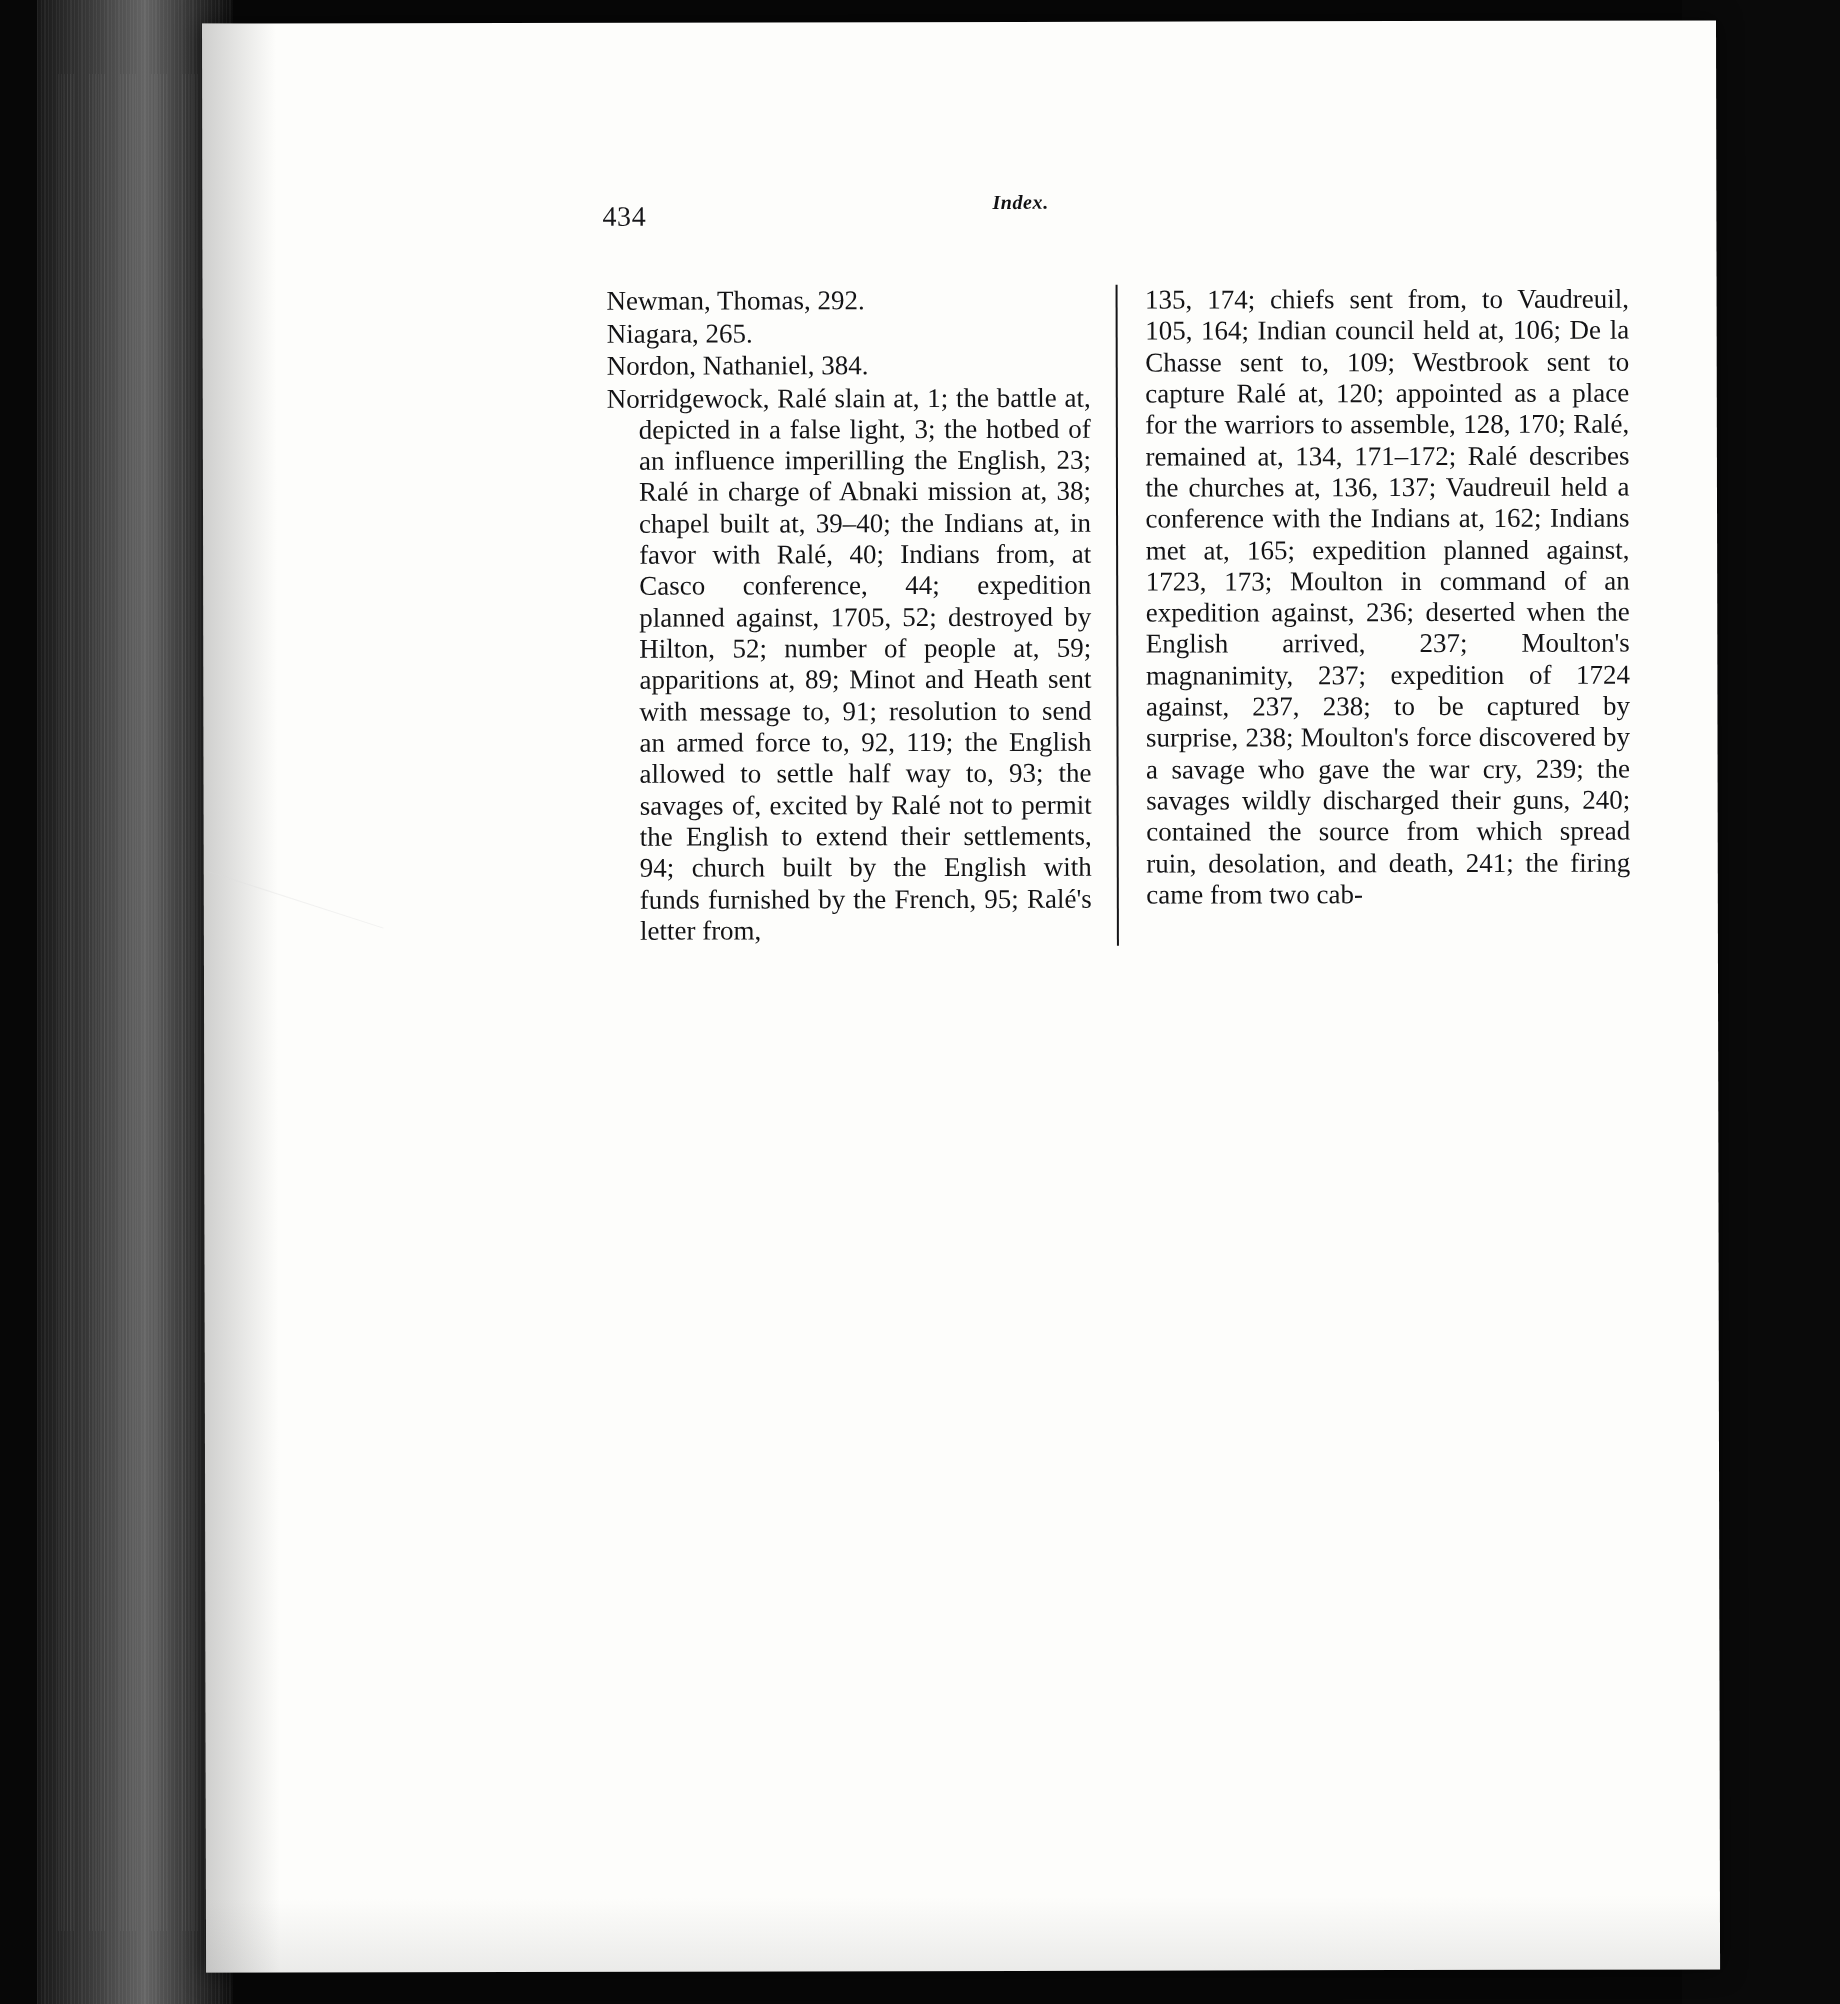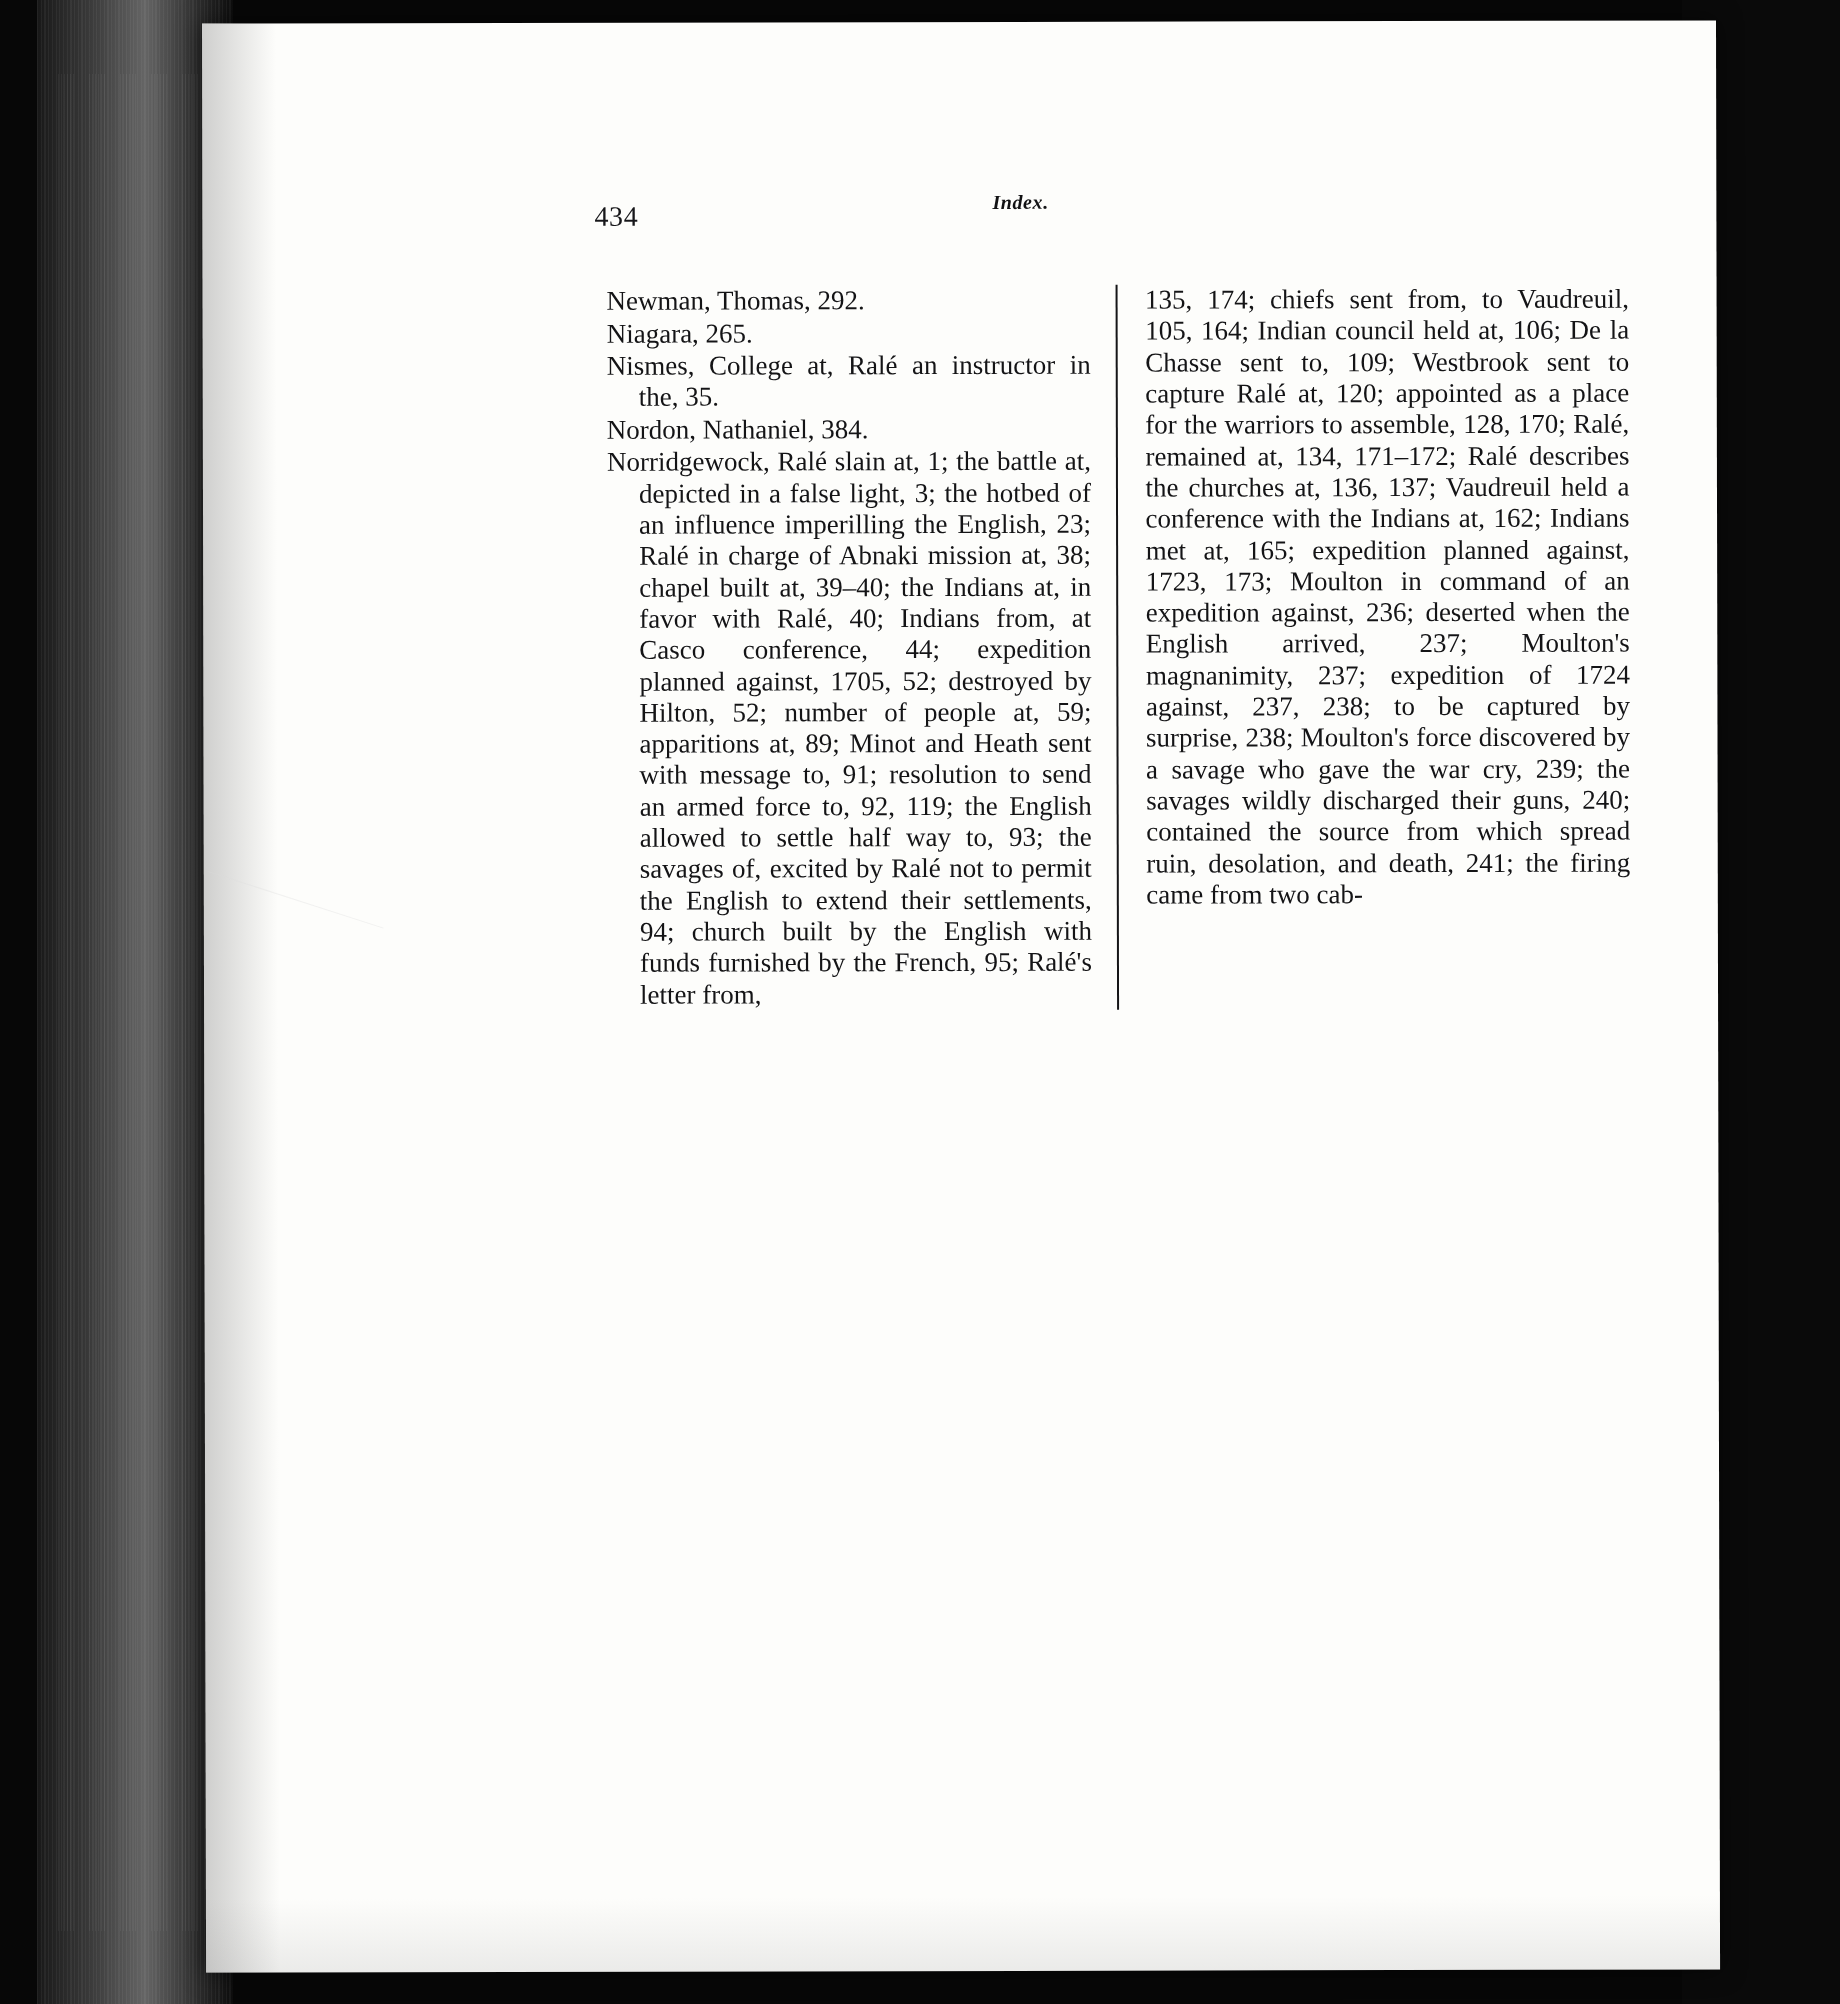--- a/index.html
+++ b/index.html
@@ -94,21 +94,21 @@
   
   .header {
     position: absolute;
     left: 0;
     top: 178px;
     width: 100%;
     height: 37px;
   }
   .folio {
     position: absolute;
-    left: 392px;
+    left: 400px;
     top: 0;
     font-size: 28px;
     color: #17171a;
     letter-spacing: 0.6px;
   }
   .running-head {
     position: absolute;
     left: 790px;
     top: -8.6px;
     font-size: 20px;
@@ -182,21 +182,20 @@
 
   <div class="header">
     <div class="folio">434</div>
     <div class="running-head">Index.</div>
   </div>
 
   <div class="columns">
     <div class="col left">
       <p class="entry">Newman, Thomas, 292.</p>
       <p class="entry">Niagara, 265.</p>
-      <p class="entry">Nismes, College at, Ralé an instructor in the, 35.</p>
       <p class="entry">Nordon, Nathaniel, 384.</p>
       <p class="entry">Norridgewock, Ralé slain at, 1; the battle at, depicted in a false light, 3; the hotbed of an influence imperilling the English, 23; Ralé in charge of Abnaki mission at, 38; chapel built at, 39–40; the Indians at, in favor with Ralé, 40; Indians from, at Casco conference, 44; expedition planned against, 1705, 52; destroyed by Hilton, 52; number of people at, 59; apparitions at, 89; Minot and Heath sent with message to, 91; resolution to send an armed force to, 92, 119; the English allowed to settle half way to, 93; the savages of, excited by Ralé not to permit the English to extend their settlements, 94; church built by the English with funds furnished by the French, 95; Ralé's letter from,</p>
     </div>
     <div class="col right">
       <p class="entry cont">135, 174; chiefs sent from, to Vaudreuil, 105, 164; Indian council held at, 106; De la Chasse sent to, 109; Westbrook sent to capture Ralé at, 120; appointed as a place for the warriors to assemble, 128, 170; Ralé, remained at, 134, 171–172; Ralé describes the churches at, 136, 137; Vaudreuil held a conference with the Indians at, 162; Indians met at, 165; expedition planned against, 1723, 173; Moulton in command of an expedition against, 236; deserted when the English arrived, 237; Moulton's magnanimity, 237; expedition of 1724 against, 237, 238; to be captured by surprise, 238; Moulton's force discovered by a savage who gave the war cry, 239; the savages wildly discharged their guns, 240; contained the source from which spread ruin, desolation, and death, 241; the firing came from two cab-</p>
     </div>
   </div>
 </div>
 
 

